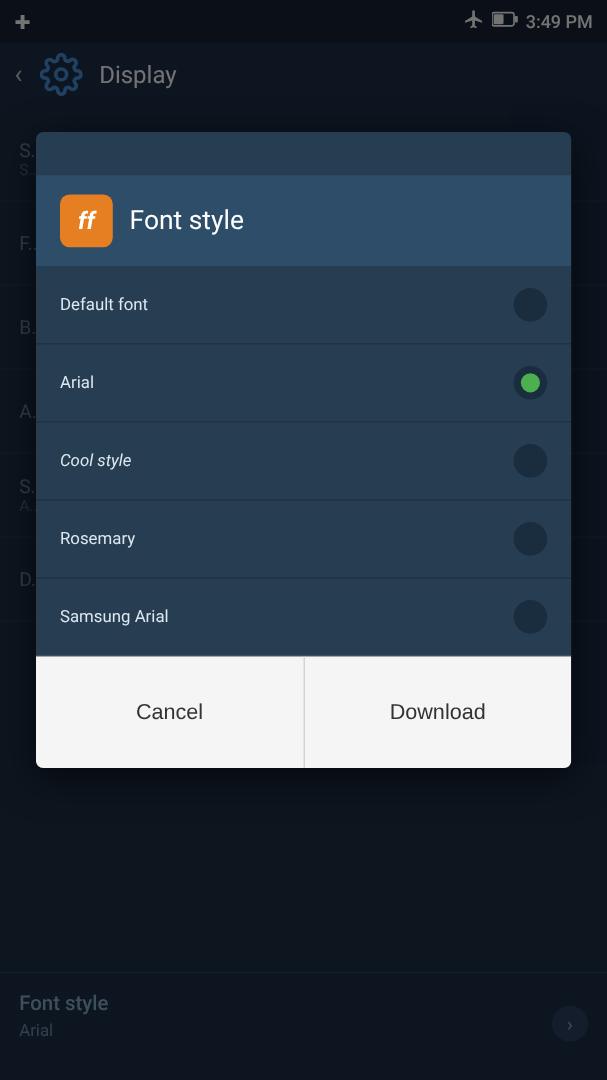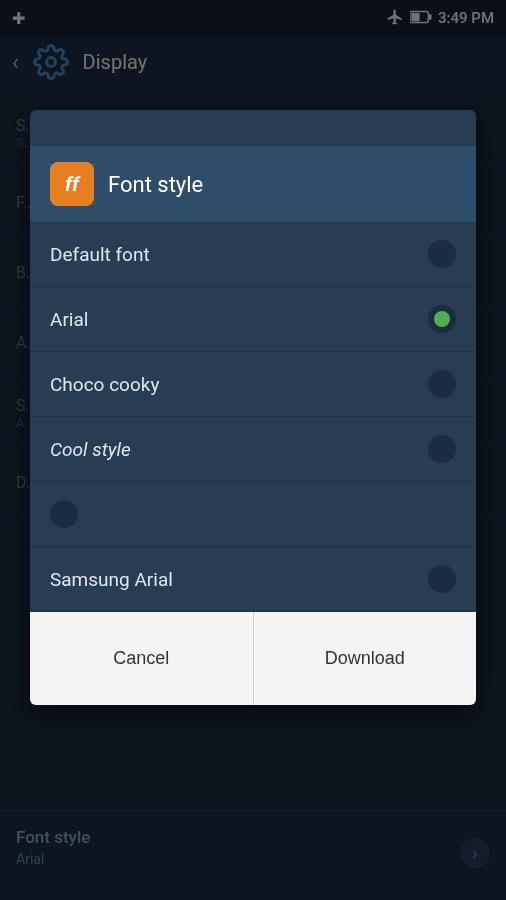--- a/index.html
+++ b/index.html
@@ -207,21 +207,21 @@
       border-bottom: 1px solid #1e3045;
       min-height: 62px;
     }
 
     .font-option:last-child {
       border-bottom: none;
     }
 
     .font-label {
       color: #dde8f0;
-      font-size: 19px;
+      font-size: 14px;
     }
 
     .font-label.cool-jazz {
       font-style: italic;
     }
 
     .radio-btn {
       width: 28px;
       height: 28px;
       border-radius: 50%;
@@ -355,31 +355,28 @@
     <div class="font-option">
       <span class="font-label">Default font</span>
       <div class="radio-btn"></div>
     </div>
 
     <div class="font-option">
       <span class="font-label">Arial</span>
       <div class="radio-btn selected"></div>
     </div>
 
-    <div class="font-option">
-      <span class="font-label">Choco cooky</span>
-      <div class="radio-btn"></div>
-    </div>
 
     <div class="font-option">
       <span class="font-label cool-jazz">Cool style</span>
       <div class="radio-btn"></div>
     </div>
 
     <div class="font-option">
+      <span class="font-label">Rosemary</span>
       <div class="radio-btn"></div>
     </div>
 
     <div class="font-option">
       <span class="font-label">Samsung Arial</span>
       <div class="radio-btn"></div>
     </div>
 
   </div>
 

